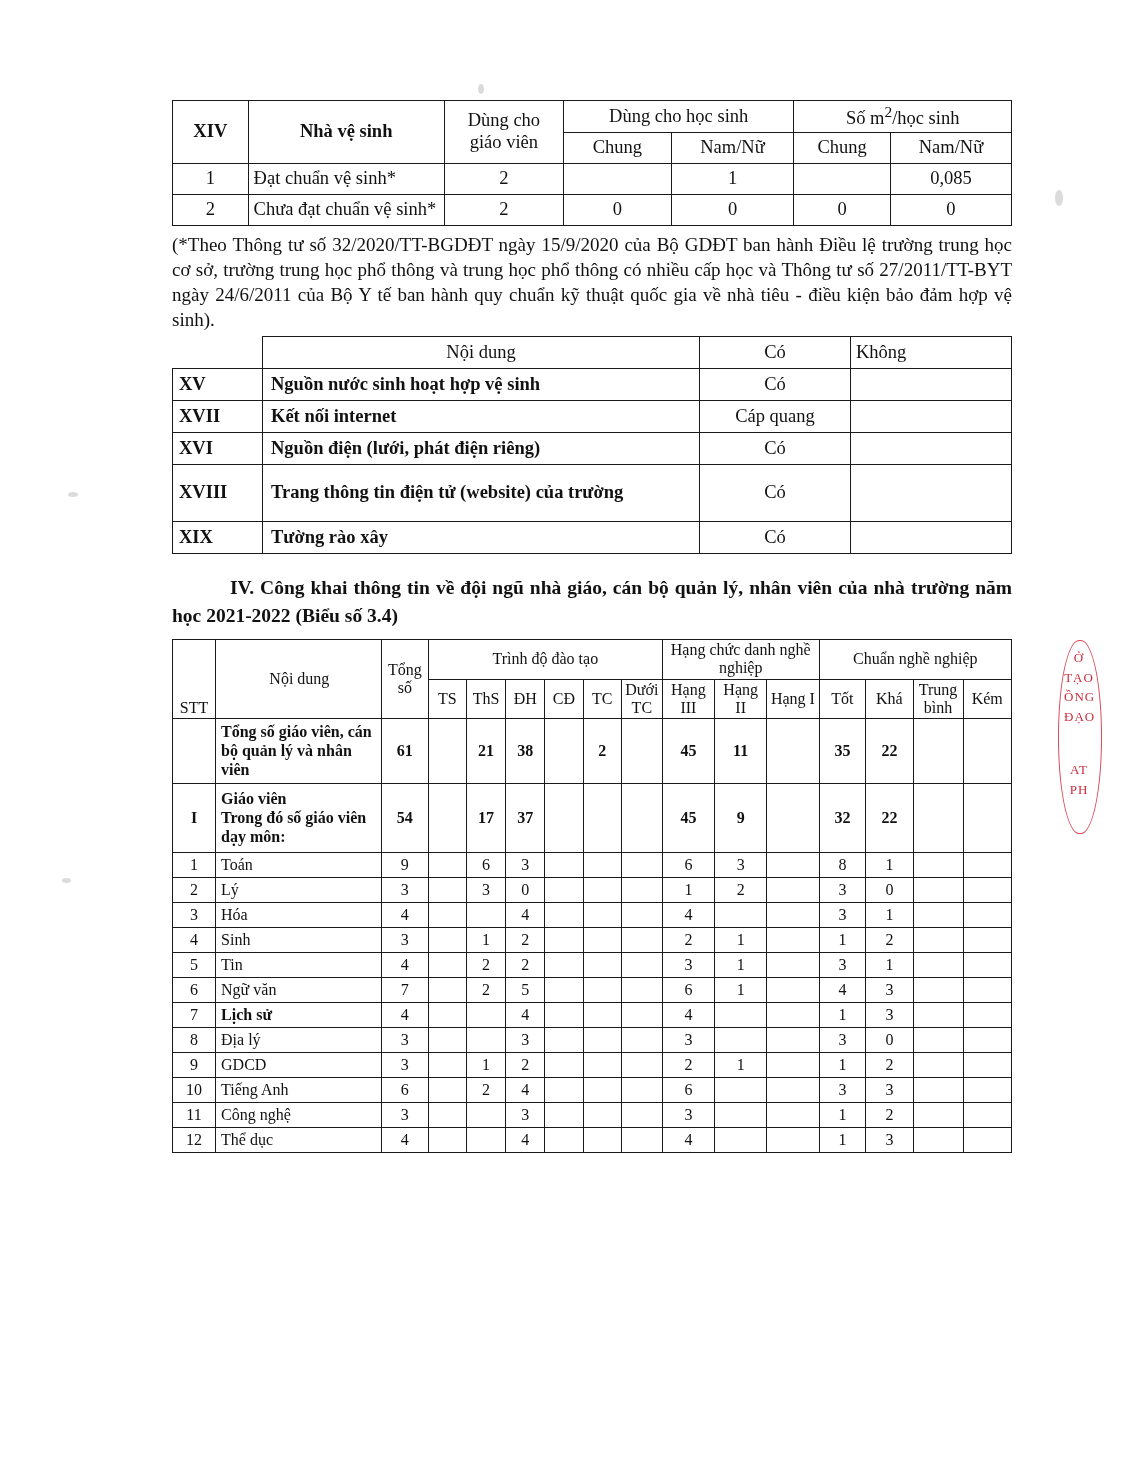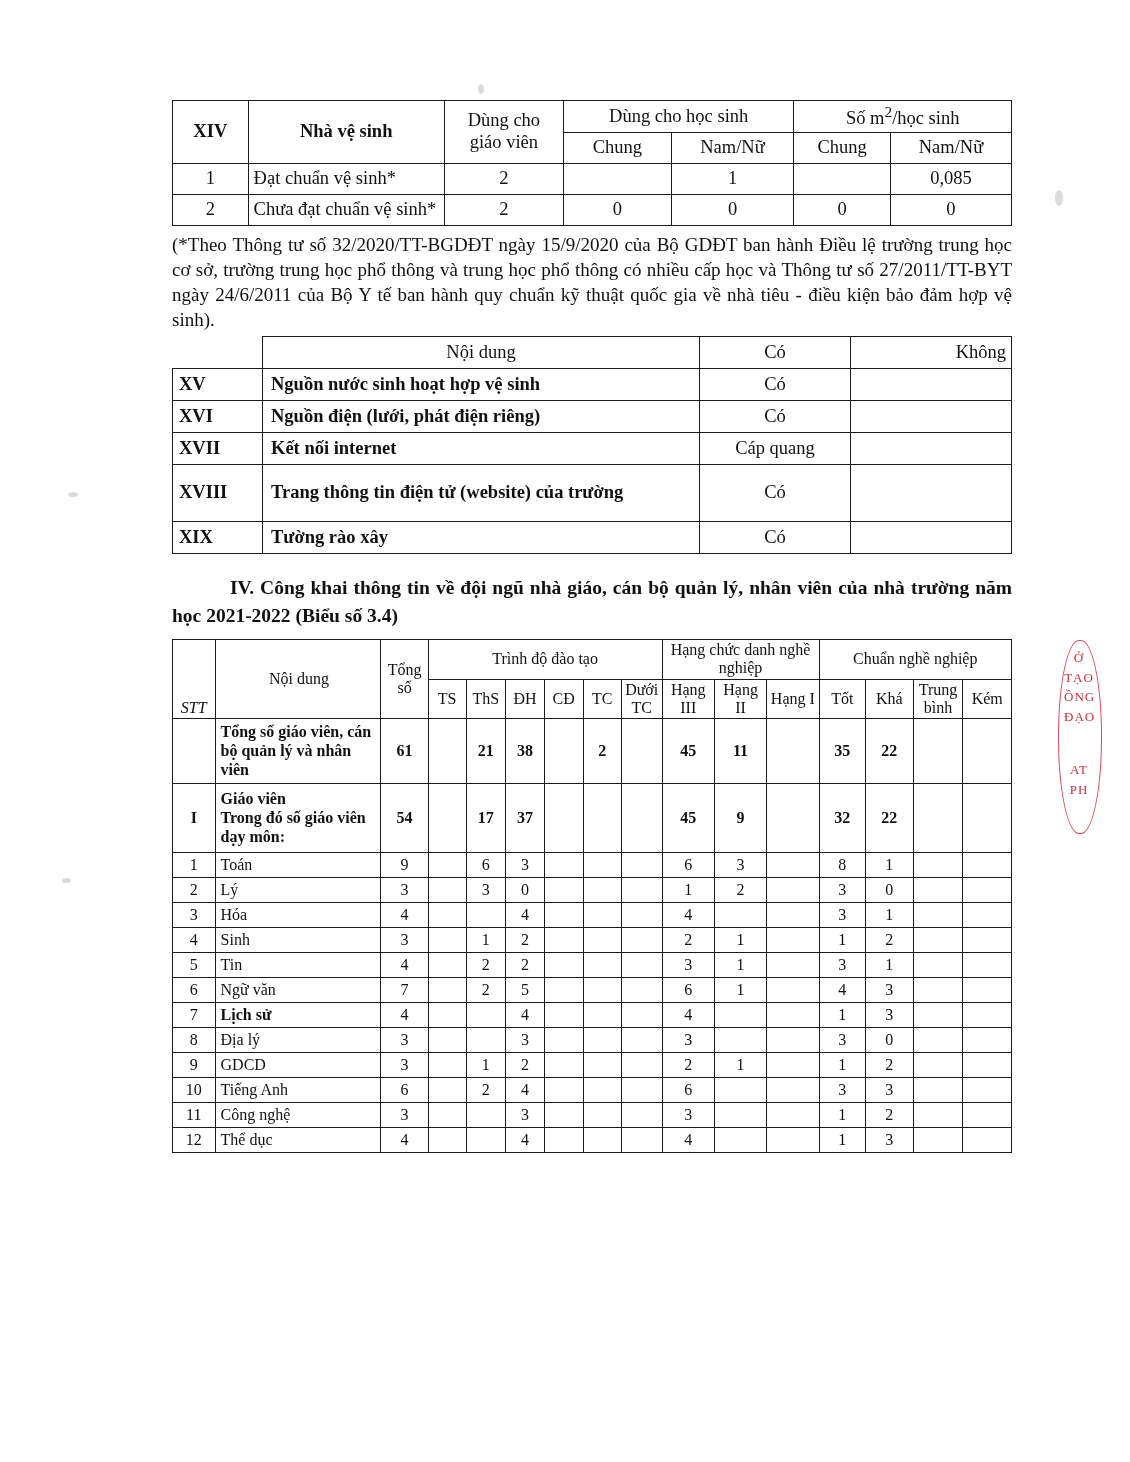--- a/index.html
+++ b/index.html
@@ -53,21 +53,21 @@
     margin: 6px 0 4px 0;
     text-align: justify;
   }
 
   
   #util-table { margin-top: 2px; }
   #util-table td { height: 27px; font-size: 18.5px; }
   #util-table .rn { width: 78px; text-align: left; font-weight: bold; padding-left: 6px;}
   #util-table .nd { font-weight: bold; padding-left: 8px; }
   #util-table .co { width: 140px; text-align: center; }
-  #util-table .kh { width: 150px; text-align: right; }
+  #util-table .kh { width: 150px; text-align: left; }
 
   
   .section-title {
     margin: 20px 0 10px 0;
     font-size: 19.5px;
     font-weight: bold;
     line-height: 1.4;
     text-align: justify;
   }
   .section-title .indent { display: inline-block; width: 58px; }
@@ -176,32 +176,32 @@
           <td class="co">Có</td>
           <td class="kh">Không</td>
         </tr>
         <tr>
           <td class="rn">XV</td>
           <td class="nd">Nguồn nước sinh hoạt hợp vệ sinh</td>
           <td class="co">Có</td>
           <td class="kh"></td>
         </tr>
         <tr>
+          <td class="rn">XVII</td>
+          <td class="nd">Kết nối internet</td>
+          <td class="co">Cáp quang</td>
+          <td class="kh"></td>
+        </tr>
+        <tr>
           <td class="rn">XVI</td>
           <td class="nd">Nguồn điện (lưới, phát điện riêng)</td>
           <td class="co">Có</td>
           <td class="kh"></td>
         </tr>
         <tr>
-          <td class="rn">XVII</td>
-          <td class="nd">Kết nối internet</td>
-          <td class="co">Cáp quang</td>
-          <td class="kh"></td>
-        </tr>
-        <tr>
           <td class="rn">XVIII</td>
           <td class="nd" style="height:52px;">Trang thông tin điện tử (website) của trường</td>
           <td class="co">Có</td>
           <td class="kh"></td>
         </tr>
         <tr>
           <td class="rn">XIX</td>
           <td class="nd">Tường rào xây</td>
           <td class="co">Có</td>
           <td class="kh"></td>
@@ -210,21 +210,21 @@
     </table>
 
     <div class="section-title">
       <span class="indent"></span><span>IV. Công khai thông tin về đội ngũ nhà giáo, cán bộ quản lý, nhân</span>
       <span>viên của nhà trường năm học 2021-2022 (Biểu số 3.4)</span>
     </div>
 
     <table id="staff-table">
       <thead>
         <tr>
-          <td class="stt" rowspan="2" style="vertical-align:bottom;font-style:italic;">STT</td>
+          <td class="stt" rowspan="2" style="vertical-align:bottom;">STT</td>
           <td class="nd" rowspan="2" style="text-align:center;">Nội dung</td>
           <td class="tong" rowspan="2">Tổng số</td>
           <td colspan="6">Trình độ đào tạo</td>
           <td colspan="3">Hạng chức danh nghề nghiệp</td>
           <td colspan="4">Chuẩn nghề nghiệp</td>
         </tr>
         <tr>
           <td class="dz">TS</td>
           <td class="dz">ThS</td>
           <td class="dz">ĐH</td>

